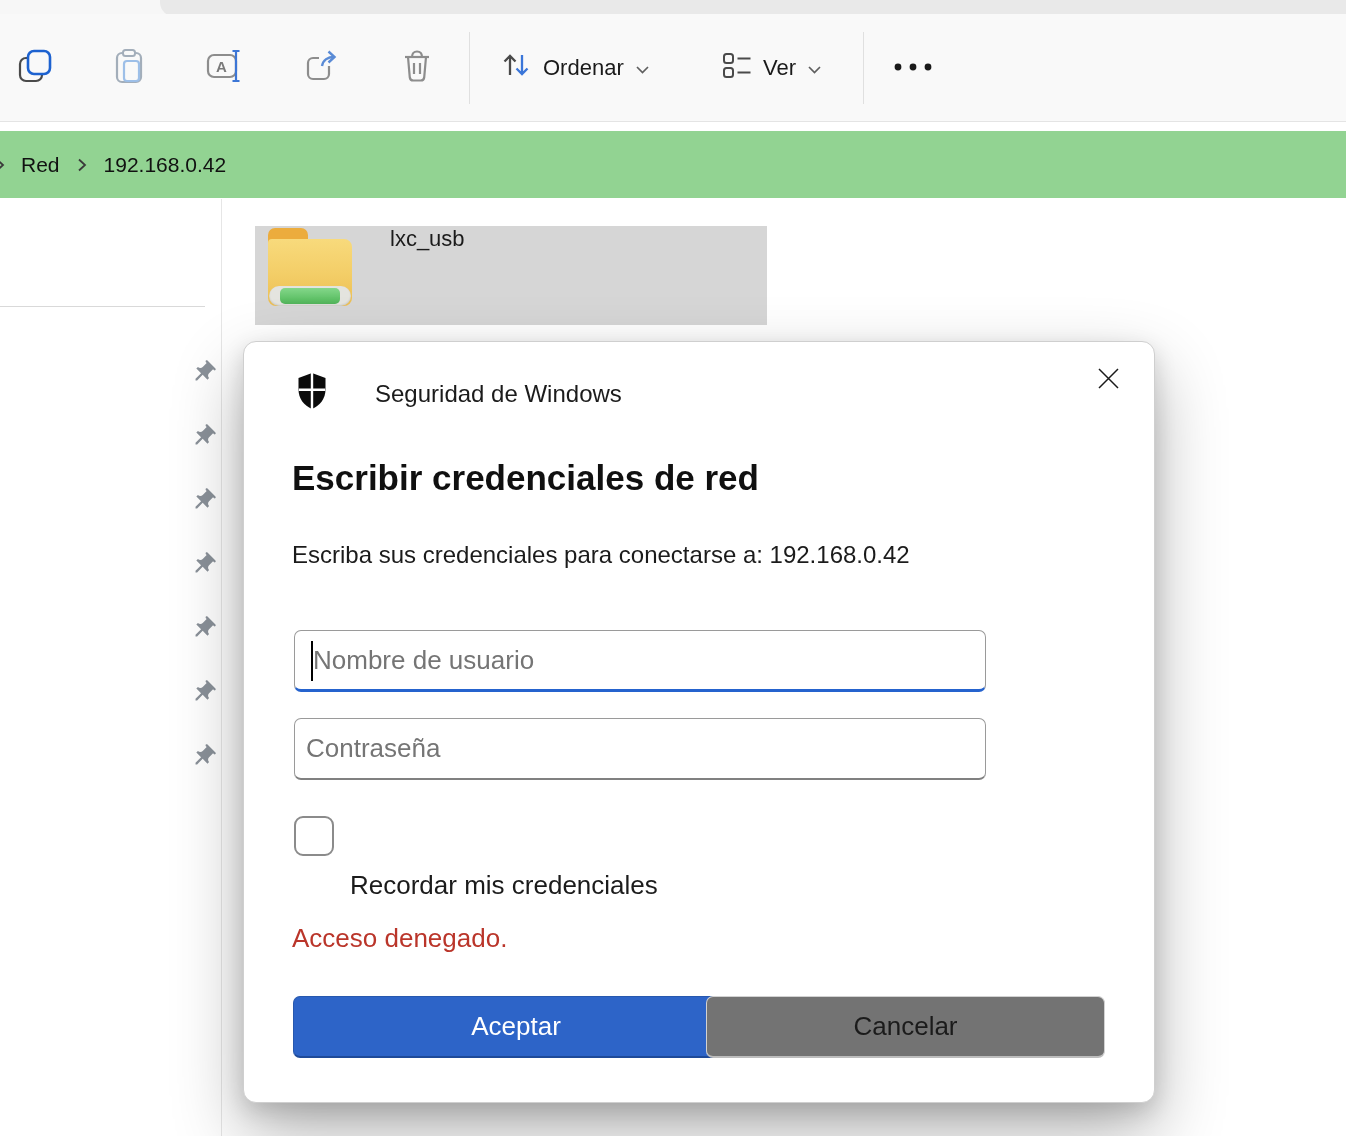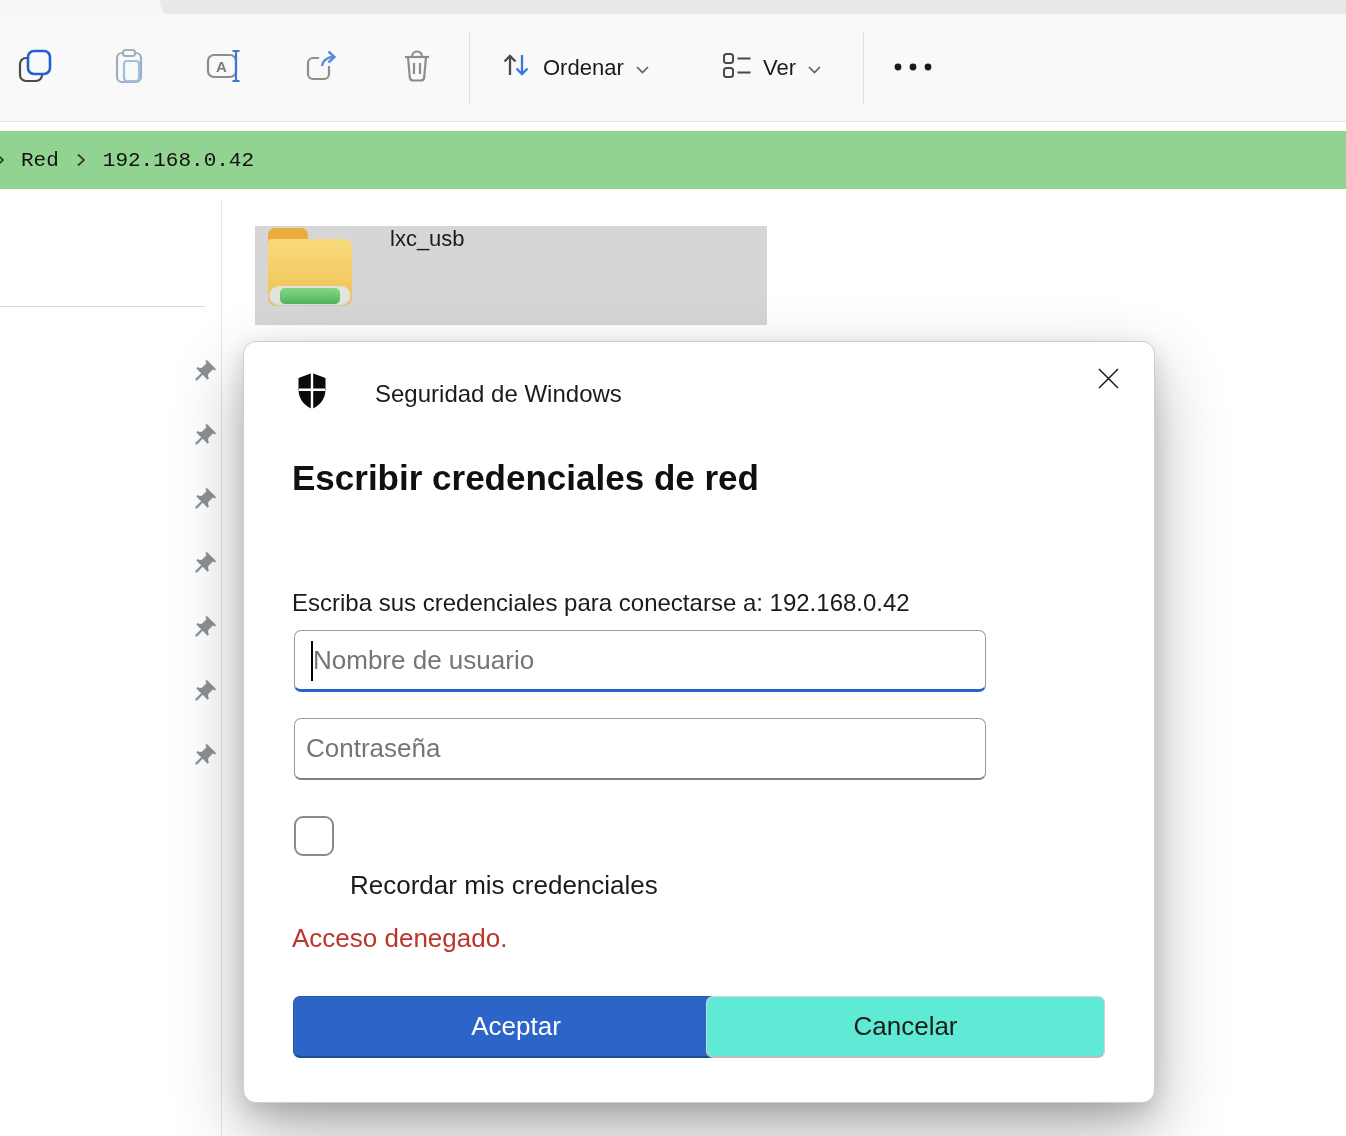--- a/index.html
+++ b/index.html
@@ -17,23 +17,23 @@
   
   .toolbar { position:absolute; top:14px; left:0; right:0; height:108px;
              background:#f9f9f9; border-bottom:1px solid #e4e4e4; }
   .tb-btn { position:absolute; top:28px; width:50px; height:52px; display:flex;
             align-items:center; justify-content:center; border-radius:6px; cursor:default; }
   .tb-sep { position:absolute; top:18px; width:1px; height:72px; background:#e0e0e0; }
   .tb-group { position:absolute; top:28px; height:52px; display:flex; align-items:center;
               gap:11px; font-size:22px; color:#1a1a1a; border-radius:6px; }
 
   
-  .addressbar { position:absolute; top:131px; left:0; right:0; height:58px;
+  .addressbar { position:absolute; top:131px; left:0; right:0; height:67px;
                 background:#92D392; display:flex; align-items:center;
-                font-size:21px; color:#111;font-family:Liberation Mono, monospace; }
+                font-size:21px; color:#111; }
   .crumb { padding:4px 2px; }
   .crumb-chev { display:flex; align-items:center; }
 
   
   .sidebar { position:absolute; top:199px; left:0; width:222px; bottom:0;
              background:#ffffff; border-right:1px solid #e6e6e6; }
   .sidebar-hr { position:absolute; top:107px; left:0; width:205px; height:1px; background:#d9d9d9; }
   .pin { position:absolute; left:188px; width:30px; height:30px; display:flex;
          align-items:center; justify-content:center; }
   .pin svg { transform:rotate(45deg); }
@@ -60,21 +60,21 @@
 
   
   .dialog { position:absolute; left:243px; top:341px; width:912px; height:762px;
             background:#ffffff; border:1px solid #cfcfcf; border-radius:13px;
             box-shadow:0 30px 70px rgba(0,0,0,.30), 0 8px 22px rgba(0,0,0,.14); }
   .dlg-shield { position:absolute; left:50px; top:29px; }
   .dlg-title  { position:absolute; left:131px; top:38px; font-size:24px; color:#1b1b1b; }
   .dlg-close  { position:absolute; right:26px; top:18px; width:40px; height:40px;
                 display:flex; align-items:center; justify-content:center; }
   .dlg-heading{ position:absolute; left:48px; top:116px; font-size:35px; font-weight:600; color:#101010; }
-  .dlg-desc   { position:absolute; left:48px; top:199px; font-size:24px; color:#1b1b1b;margin-top:48px; }
+  .dlg-desc   { position:absolute; left:48px; top:199px; font-size:24px; color:#1b1b1b; }
 
   .field { position:absolute; left:50px; width:692px; height:62px; }
   .field input { width:100%; height:100%; border:1px solid #9a9a9a; border-radius:7px;
                  padding:0 18px; font-size:26px; font-family:"Liberation Sans",sans-serif;
                  color:#1b1b1b; background:#fff; outline:none; }
   .field input::placeholder { color:#757575; opacity:1; }
   .field-user { top:288px; }
   .field-user input { border-bottom:3px solid #2563CE; }
   .field-pass { top:376px; }
   .field-pass input { border-bottom:2px solid #808080;padding-left:11px; }
@@ -84,21 +84,21 @@
 
   .checkbox { position:absolute; left:50px; top:474px; width:40px; height:40px;
               border:2px solid #8b8b8b; border-radius:9px; background:#fff; }
   .remember-label { position:absolute; left:106px; top:480px; font-size:26px; color:#1b1b1b;margin-top:48px; }
   .error-text { position:absolute; left:48px; top:581px; font-size:26px; color:#BA352A; }
 
   .btn { position:absolute; top:654px; height:62px; border-radius:7px;
          display:flex; align-items:center; justify-content:center; font-size:26px; }
   .btn-ok { left:49px; width:446px; background:#2D64C8; color:#ffffff;
             border:1px solid #2758AE; border-bottom:2px solid #1E4A99; }
-  .btn-cancel { left:462px; width:399px; background:#5eead4; color:#1b1b1b;
+  .btn-cancel { left:462px; width:399px; background:#737373; color:#1b1b1b;
             border:1px solid #d2d2d2; border-bottom:2px solid #bdbdbd; }
 </style>
 </head>
 <body>
 
 <div class="tabstrip-base"></div>
 <div class="tabstrip-gray"></div>
 
 <div class="toolbar">
 

